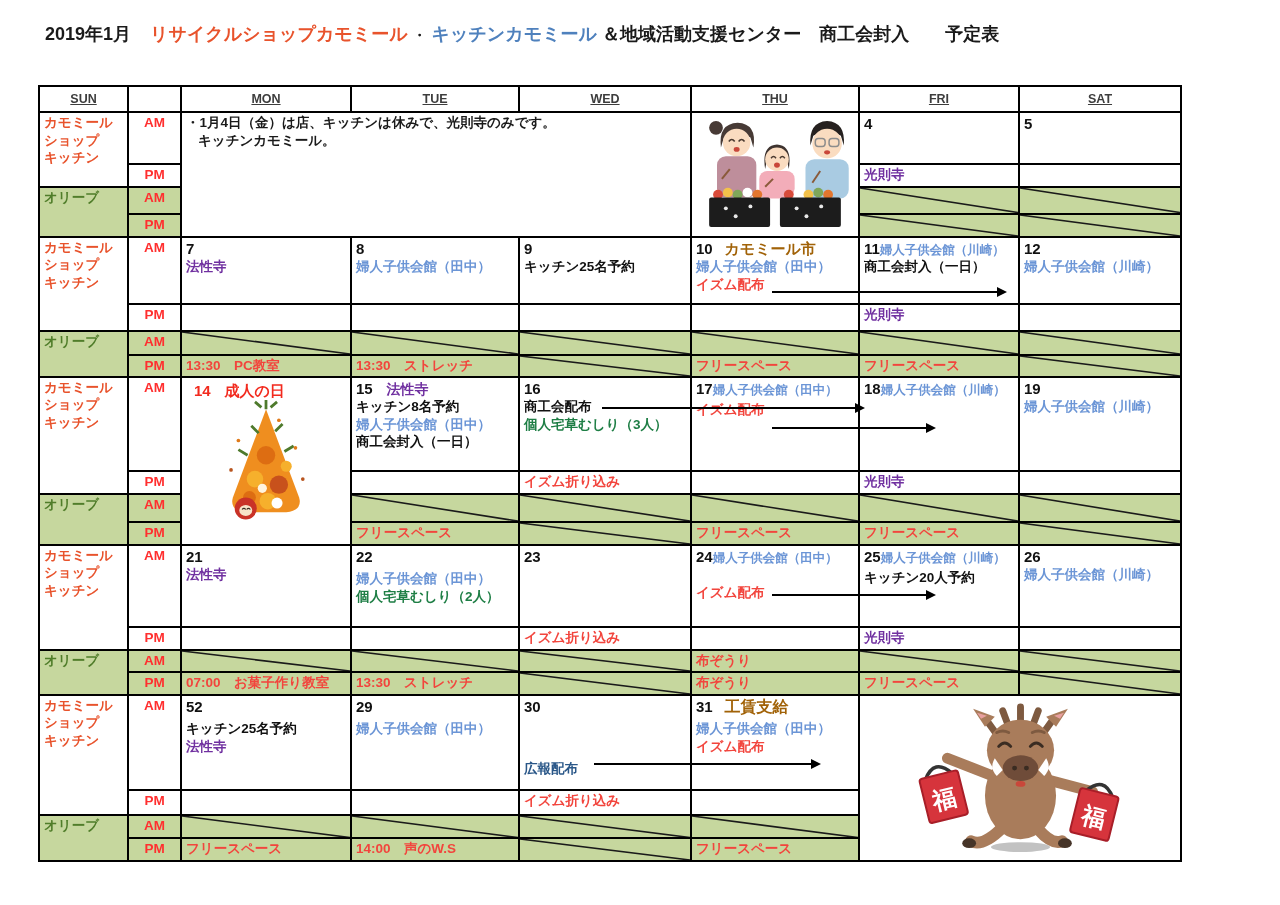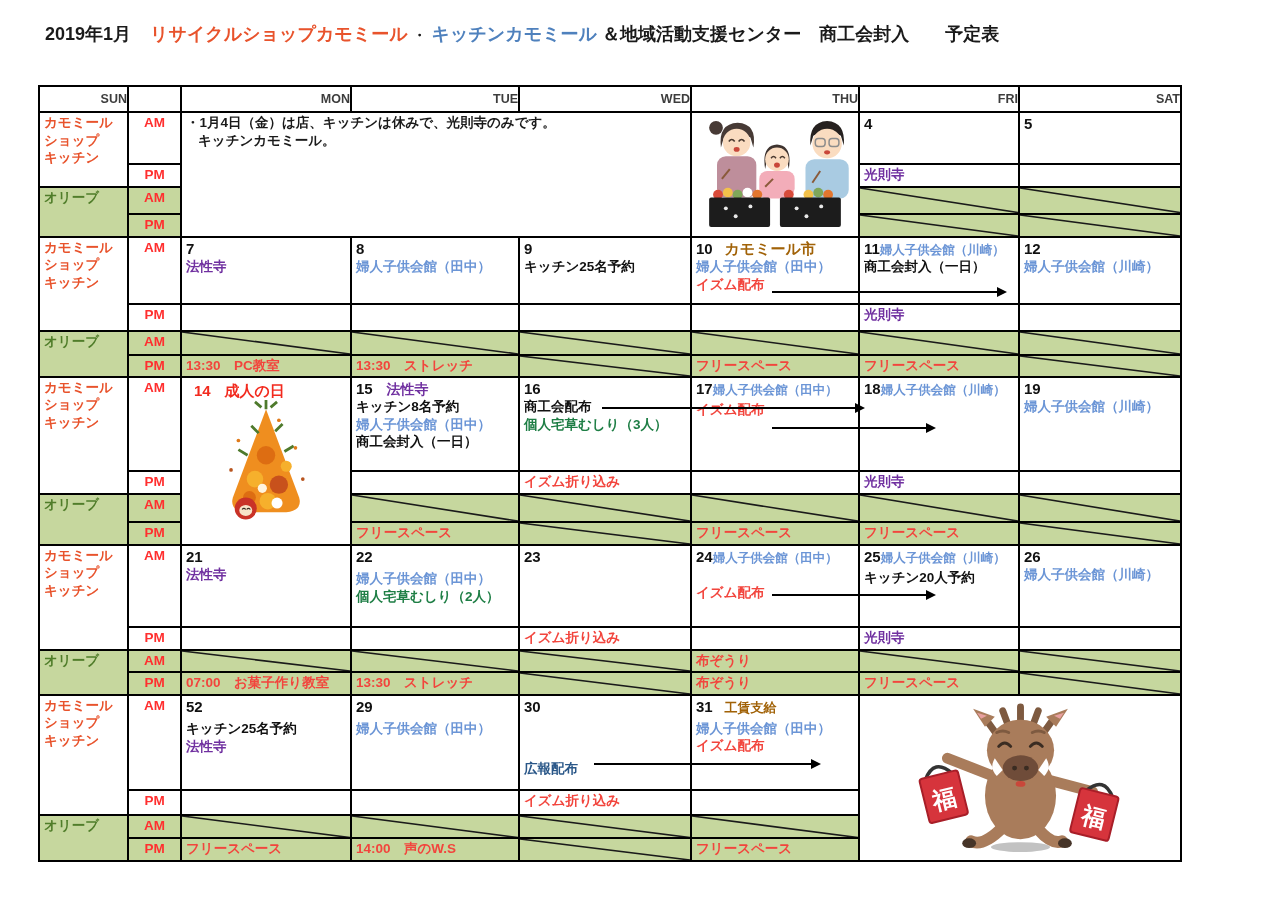--- a/index.html
+++ b/index.html
@@ -12,21 +12,21 @@
   .title .sep{color:#1a1a1a;font-size:14px;}
   .title .kitchen{color:#4f81bd;}
   .title .rest{color:#1a1a1a;}
   .contact{position:absolute;top:61px;right:100px;font-size:16px;letter-spacing:1px;}
   .contact span{margin-left:28px;}
   
   table.cal{position:absolute;left:38px;top:85px;border-collapse:collapse;table-layout:fixed;
             width:1142px;}
   table.cal td{border:2px solid #000;padding:1px 4px;vertical-align:top;overflow:hidden;font-size:13.5px;line-height:1.3;}
   tr.pm-row td,tr.opm-row td{border-top-width:1px;}
-  tr.hdr td{height:24px;text-align:right;vertical-align:middle;font-size:12.5px;color:#3d3d3d;padding:0;}
+  tr.hdr td{height:24px;text-align:center;vertical-align:middle;font-size:12.5px;color:#3d3d3d;padding:0;text-decoration:underline;}
   td.sun{color:#f22a1e;}
   td.sat-h{color:#7c9fd4;}
   .g{background:#c6d79e;}
   td.lbl-shop{color:#e8532c;font-size:13px;line-height:1.35;white-space:pre-line;vertical-align:middle;padding-left:6px;}
   td.lbl-olive{color:#507d2a;font-size:13.5px;vertical-align:middle;padding-left:6px;}
   td.ampm{color:#ff2f2f;text-align:center;vertical-align:middle;font-size:13px;padding:0;}
   .date{font-size:15px;color:#111;}
   .red{color:#f2453d;} .redb{color:#f22a1e;}
   .purple{color:#7030a0;} .blue{color:#6b95d6;} .mag{color:#a16207;}
   .grn{color:#1e7e45;} .navy{color:#2a5788;} .blk{color:#111;}
@@ -510,21 +510,21 @@
       <td>
         <span class="ev date">29</span>
         <span class="ev blue" style="margin-top:4px;">婦人子供会館（田中）</span>
       </td>
       <td>
         <span class="ev date">30</span>
         <span class="ev navy pushdown">広報配布</span>
       </td>
       <td>
         <div><span class="date">31</span>
-             <span class="mag" style="font-size:13px;margin-left:8px;">工賃支給</span></div>
+             <span class="mag" style="font-size:16px;margin-left:8px;">工賃支給</span></div>
         <span class="ev blue" style="margin-top:3px;">婦人子供会館（田中）</span>
         <span class="ev red">イズム配布</span>
       </td>
       <td class="pic" colspan="2" rowspan="4">
         <svg viewBox="0 0 260 160" width="275" height="158">
           <ellipse cx="130" cy="152" rx="30" ry="5" fill="#c2c2c2"></ellipse>
           <line x1="102" y1="80" x2="56" y2="62" stroke="#a97c5b" stroke-width="11" stroke-linecap="round"></line>
           <line x1="158" y1="84" x2="203" y2="96" stroke="#a97c5b" stroke-width="11" stroke-linecap="round"></line>
           <path d="M112 132 q-20 20 -32 14" stroke="#a97c5b" stroke-width="12" fill="none" stroke-linecap="round"></path>
           <path d="M148 134 q14 16 24 12" stroke="#a97c5b" stroke-width="12" fill="none" stroke-linecap="round"></path>

